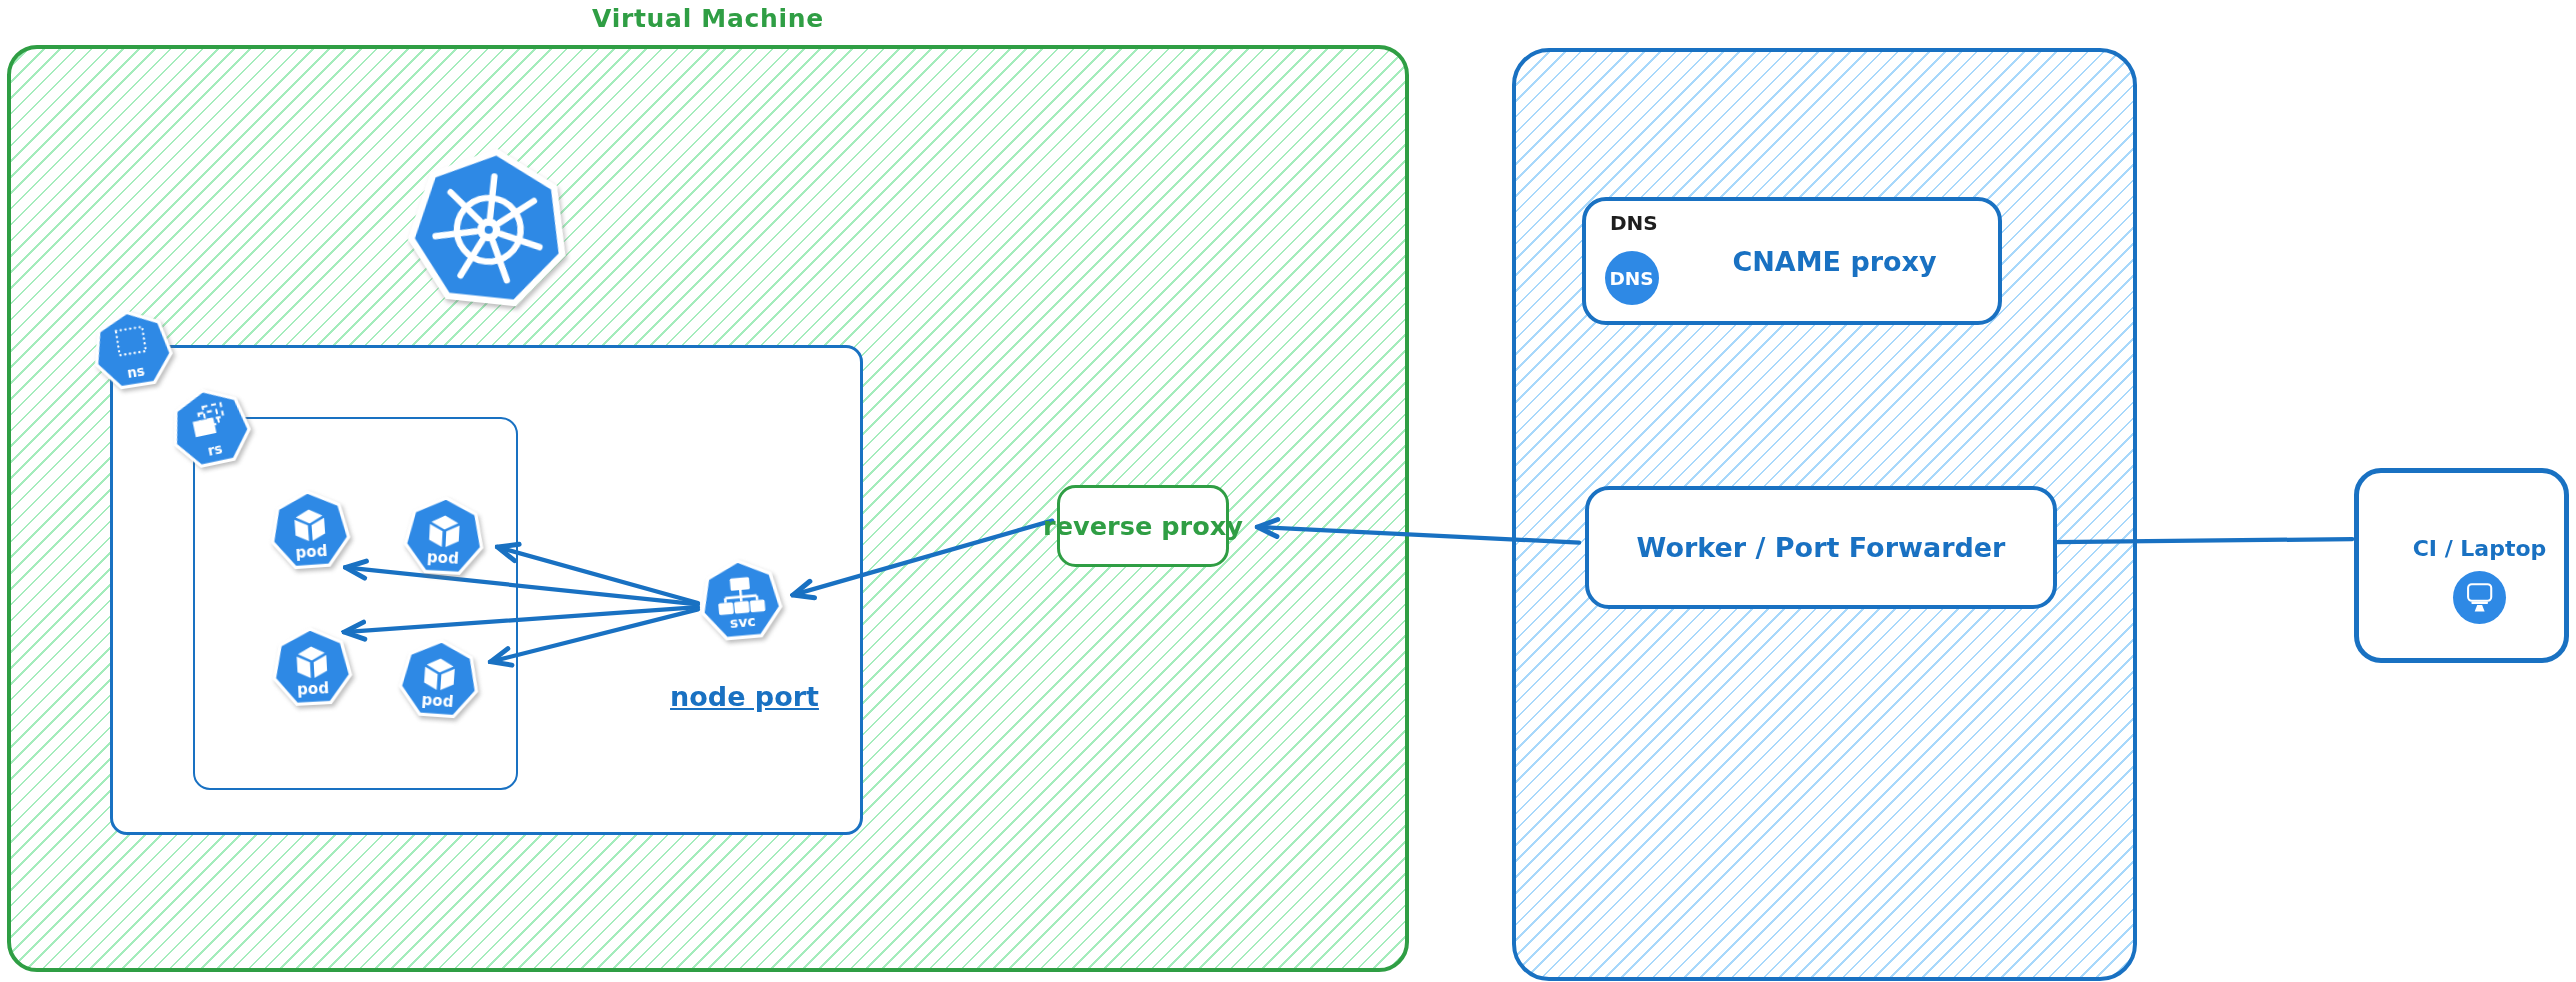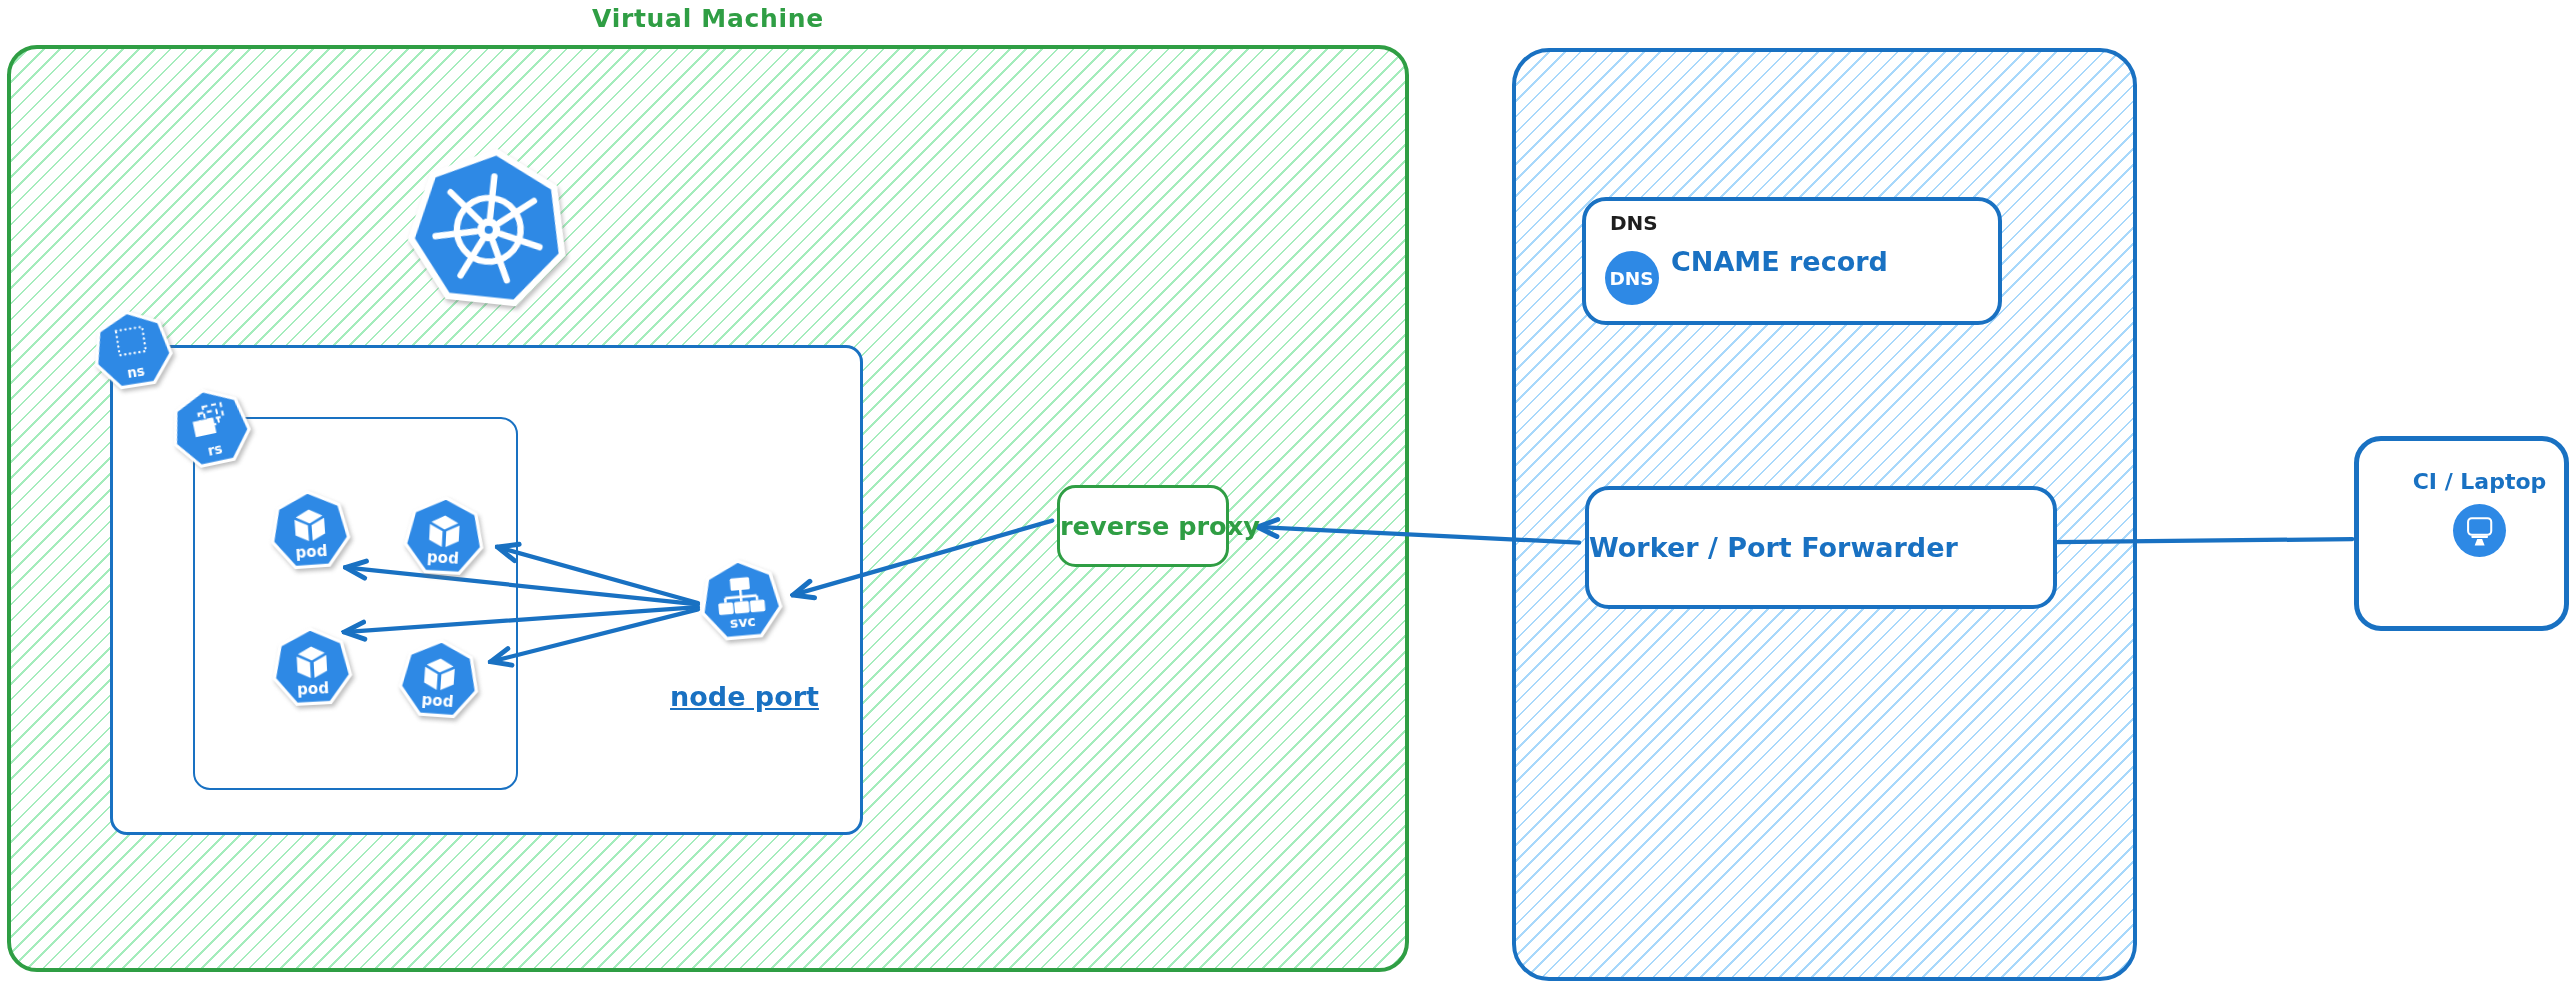--- a/index.html
+++ b/index.html
@@ -21,21 +21,21 @@
 
   .vm-box{
     border:4.3px solid var(--green);border-radius:30px;
     background-image:repeating-linear-gradient(135deg,var(--green-hatch) 0 1.8px,transparent 1.8px 11.2px);
   }
   .ext-box{
     border:4.3px solid var(--blue);border-radius:37px;
     background-image:repeating-linear-gradient(135deg,var(--blue-hatch) 0 1.8px,transparent 1.8px 11.2px);
   }
   .white-box{background:#fff;border:3.6px solid var(--blue);border-radius:17px;}
-  .node-box{background:#fff;display:flex;align-items:center;justify-content:flex-start;}
+  .node-box{background:#fff;display:flex;align-items:center;justify-content:center;}
   .rp-box{border:3.6px solid var(--green);border-radius:18.5px;}
   .dns-box,.worker-box{border:4.3px solid var(--blue);border-radius:24px;}
   .ci-box{border:5px solid var(--blue);border-radius:27px;}
   .node-label{font-size:26px;font-weight:600;white-space:nowrap;}
 
   
   .hepta-node{position:absolute;filter:drop-shadow(2.8px 3.6px 2.1px rgba(110,110,110,.45));}
   .hepta-outer{position:absolute;inset:0;background:#fff;
     clip-path:polygon(50% 0%,89.1% 18.8%,98.7% 61.1%,71.7% 95.1%,28.3% 95.1%,1.3% 61.1%,10.9% 18.8%);}
   .hepta-inner{position:absolute;inset:4.5%;background:var(--icon-blue);
@@ -197,28 +197,28 @@
 
   <div class="abs node-box rp-box" style="left:1057px;top:485px;width:172px;height:82px;">
     <span class="node-label green-t" style="font-size:25.6px;">reverse proxy</span>
   </div>
 
   <div class="abs node-box dns-box" style="left:1582px;top:197px;width:420px;height:128px;">
     <div class="dns-tag" style="left:24px;top:10px;">DNS</div>
     <div class="badge-circle" style="left:18.5px;top:50px;width:54px;height:54px;">
       <span class="badge-text">DNS</span>
     </div>
-    <span class="node-label blue-t" style="margin-left:85px;font-size:27px;">CNAME record</span>
+    <span class="node-label blue-t" style="margin-left:85px;font-size:27px;">CNAME proxy</span>
   </div>
 
   <div class="abs node-box worker-box" style="left:1585px;top:486px;width:472px;height:123px;">
     <span class="node-label blue-t" style="font-size:27px;">Worker / Port Forwarder</span>
   </div>
 
-  <div class="abs node-box ci-box" style="left:2354px;top:436px;width:215px;height:195px;flex-direction:column;padding-left:36px;">
+  <div class="abs node-box ci-box" style="left:2354px;top:468px;width:215px;height:195px;flex-direction:column;padding-left:36px;">
     <span class="node-label blue-t" style="font-size:22px;margin-top:28px;">CI / Laptop</span>
     <div class="badge-circle" style="position:static;width:53px;height:53px;margin-top:10px;">
       <svg viewBox="0 0 100 100" style="width:78%;">
         <rect x="22" y="20" width="56" height="40" rx="9" fill="none" stroke="#fff" stroke-width="5"></rect>
         <rect x="30" y="62" width="40" height="6" rx="2" fill="#fff"></rect>
         <polygon points="44,70 56,70 62,86 38,86" fill="#fff"></polygon>
       </svg>
     </div>
   </div>
 

